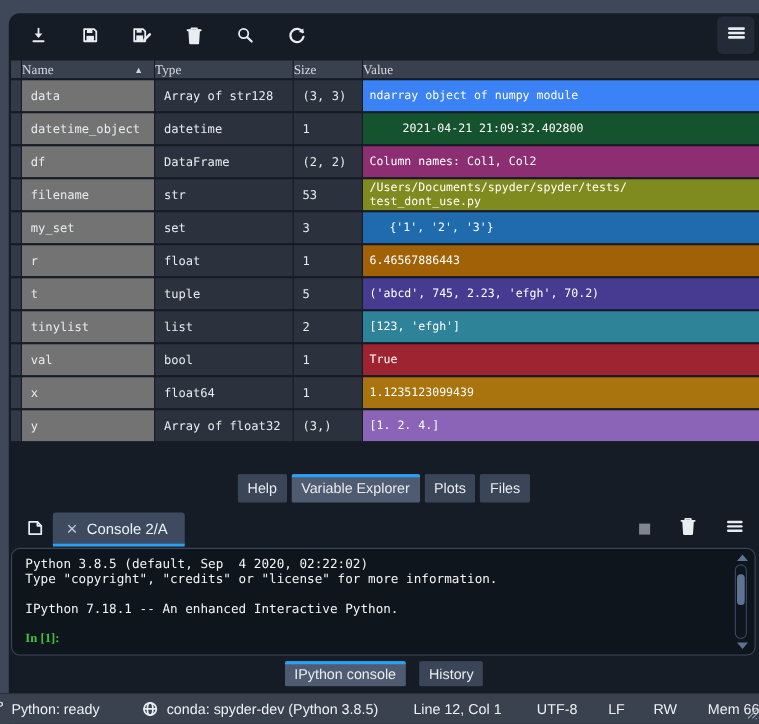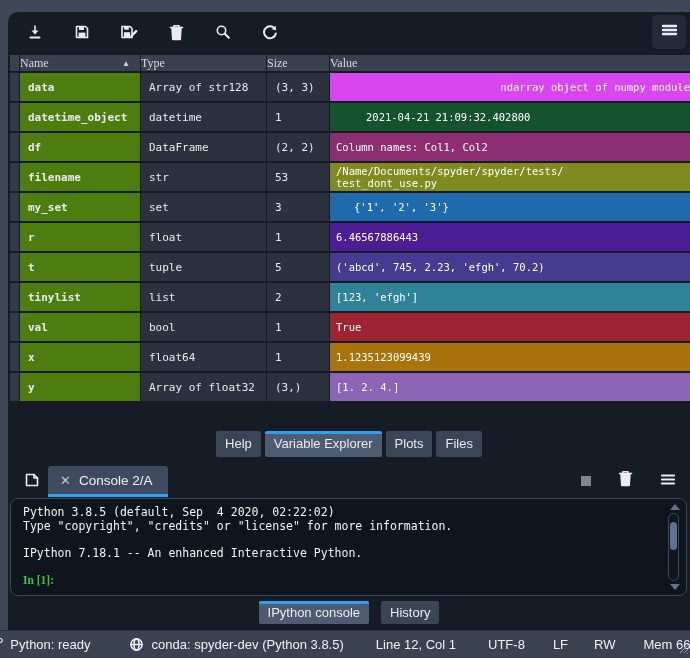--- a/index.html
+++ b/index.html
@@ -22,21 +22,21 @@
   .vtable { position:absolute; top:43px; left:2px; right:0;
             display:grid; grid-template-columns:9px 120px 125px 62px 1fr;
             grid-template-rows:16px; grid-auto-rows:28px; gap:2px 1px;
             font-family:"DejaVu Sans Mono", monospace; font-size:11px; color:#e8ebef; }
   .hcell { background:#39414e; color:#d6dbe2; font-family:Liberation Serif, serif;
            font-size:12px; display:flex; align-items:center; justify-content:flex-start;
            position:relative; }
   .hcell .sort { position:absolute; right:10px; font-size:8px; color:#cfd5dc; }
   .cell { display:flex; align-items:center; overflow:hidden; }
   .grip  { background:#323a48; }
-  .cname { background:#4d7c0f; padding-left:8px;font-weight:bold; }
+  .cname { background:#737373; padding-left:8px; }
   .ctype { background:#2b323e; padding-left:8px; }
   .csize { background:#2b323e; padding-left:8px; }
   .cvalue{ color:#fff; padding-left:6px; }
   .cvalue span { white-space:pre-wrap; line-height:12px; font-size:10.5px; }
 
   
   .tabbar { position:absolute; left:0; right:0; display:flex; justify-content:center; gap:4px; }
   .pane-tabbar { top:419px; height:26px; }
   .tab { background:#3a4557; color:#e8ecf0; font-size:13px; padding:3px 9px 4px;
          border-radius:2px; cursor:pointer; display:flex; align-items:center;
@@ -170,21 +170,21 @@
     <div class="hcell">
       <span>Size</span>
     </div>
     <div class="hcell">
       <span>Value</span>
     </div>
   <div class="cell grip"></div>
       <div class="cell cname">data</div>
       <div class="cell ctype">Array of str128</div>
       <div class="cell csize">(3, 3)</div>
-      <div class="cell cvalue" style="background: #d946ef; justify-content: flex-end;">
+      <div class="cell cvalue" style="background: #3b82f6;">
         <span>ndarray object of numpy module</span>
       </div>
       <div class="cell grip"></div>
       <div class="cell cname">datetime_object</div>
       <div class="cell ctype">datetime</div>
       <div class="cell csize">1</div>
       <div class="cell cvalue" style="background: #14532d; padding-left: 36px;">
         <span>2021-04-21 21:09:32.402800</span>
       </div>
       <div class="cell grip"></div>
@@ -192,35 +192,35 @@
       <div class="cell ctype">DataFrame</div>
       <div class="cell csize">(2, 2)</div>
       <div class="cell cvalue" style="background: rgb(141, 46, 115);">
         <span>Column names: Col1, Col2</span>
       </div>
       <div class="cell grip"></div>
       <div class="cell cname">filename</div>
       <div class="cell ctype">str</div>
       <div class="cell csize">53</div>
       <div class="cell cvalue" style="background: rgb(127, 139, 31);">
-        <span>/Name/Documents/spyder/spyder/tests/
+        <span>/Users/Documents/spyder/spyder/tests/
 test_dont_use.py</span>
       </div>
       <div class="cell grip"></div>
       <div class="cell cname">my_set</div>
       <div class="cell ctype">set</div>
       <div class="cell csize">3</div>
       <div class="cell cvalue" style="background: rgb(31, 107, 173); padding-left: 24px;">
         <span>{'1', '2', '3'}</span>
       </div>
       <div class="cell grip"></div>
       <div class="cell cname">r</div>
       <div class="cell ctype">float</div>
       <div class="cell csize">1</div>
-      <div class="cell cvalue" style="background: #4c1d95;">
+      <div class="cell cvalue" style="background: #a16207;">
         <span>6.46567886443</span>
       </div>
       <div class="cell grip"></div>
       <div class="cell cname">t</div>
       <div class="cell ctype">tuple</div>
       <div class="cell csize">5</div>
       <div class="cell cvalue" style="background: rgb(70, 58, 145);">
         <span>('abcd', 745, 2.23, 'efgh', 70.2)</span>
       </div>
       <div class="cell grip"></div>

